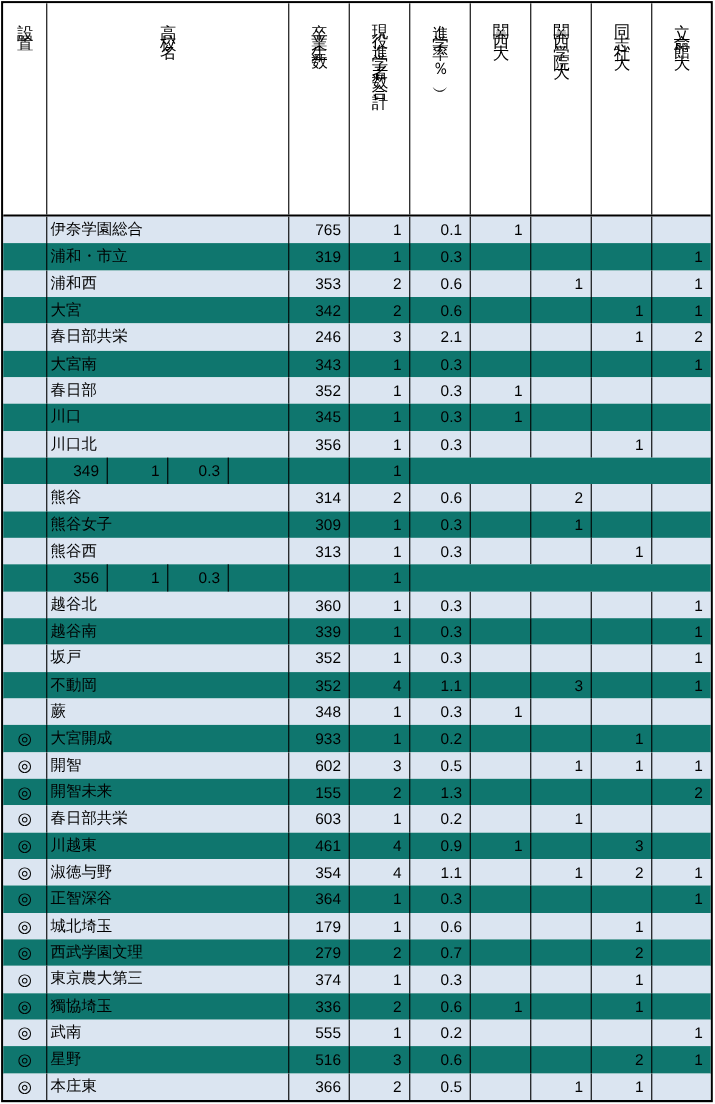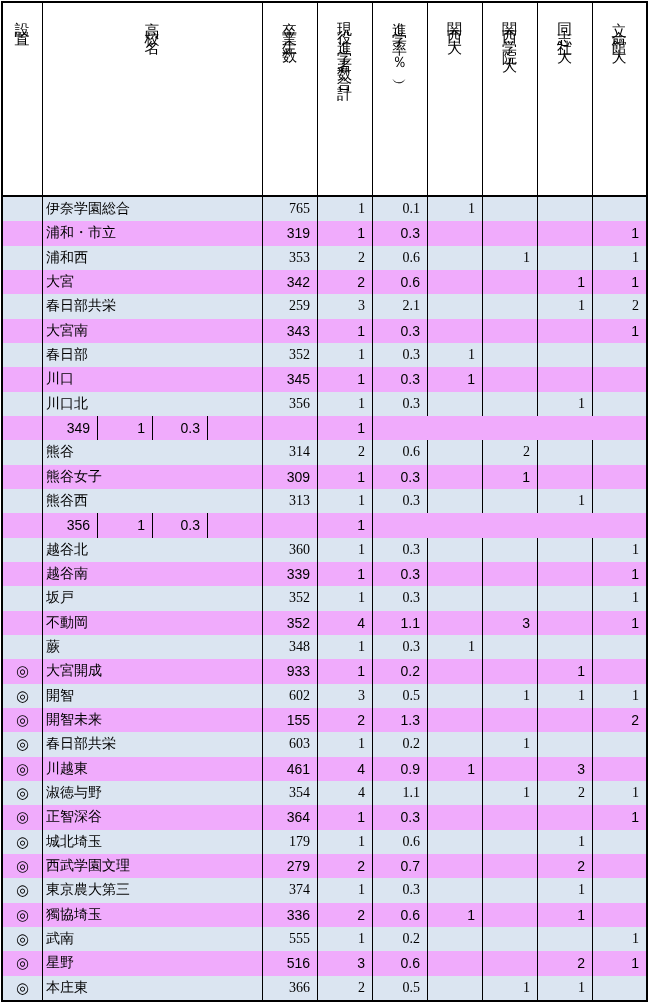--- a/index.html
+++ b/index.html
@@ -53,23 +53,23 @@
     white-space: nowrap;
   }
   .tbody {
     flex: 1 1 auto;
     display: flex;
     flex-direction: column;
   }
   .tr {
     flex: 1 1 0;
     display: flex;
-    background: #f0abfc;
-  }
-  .tr.striped { background: #dbe5f1; font-family: Liberation Serif, serif; }
+    background: #0f766e;
+  }
+  .tr.striped { background: #dbe5f1; }
   .td {
     box-sizing: border-box;
     border-right: 1.5px solid #000000;
     display: flex;
     align-items: center;
     font-size: 14px;
     overflow: hidden;
     white-space: nowrap;
   }
   .td:last-child { border-right: none; }
@@ -158,21 +158,21 @@
           <div class="td w-num c-num">2</div>
           <div class="td w-num c-num">0.6</div>
           <div class="td w-num c-num"></div>
           <div class="td w-num c-num"></div>
           <div class="td w-num c-num">1</div>
           <div class="td w-last c-num">1</div>
         </div>
         <div class="tr striped">
           <div class="td w-set c-setchi"></div>
           <div class="td w-name c-school">春日部共栄</div>
-          <div class="td w-num c-num">259</div>
+          <div class="td w-num c-num">246</div>
           <div class="td w-num c-num">3</div>
           <div class="td w-num c-num">2.1</div>
           <div class="td w-num c-num"></div>
           <div class="td w-num c-num"></div>
           <div class="td w-num c-num">1</div>
           <div class="td w-last c-num">2</div>
         </div>
         <div class="tr">
           <div class="td w-set c-setchi"></div>
           <div class="td w-name c-school">大宮南</div>

